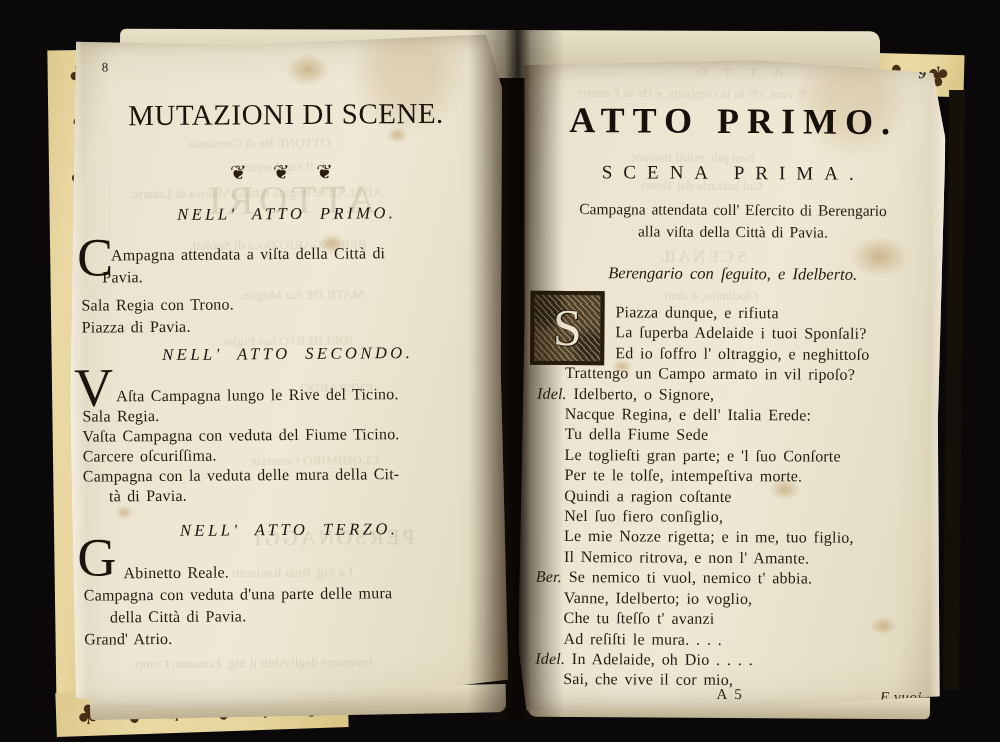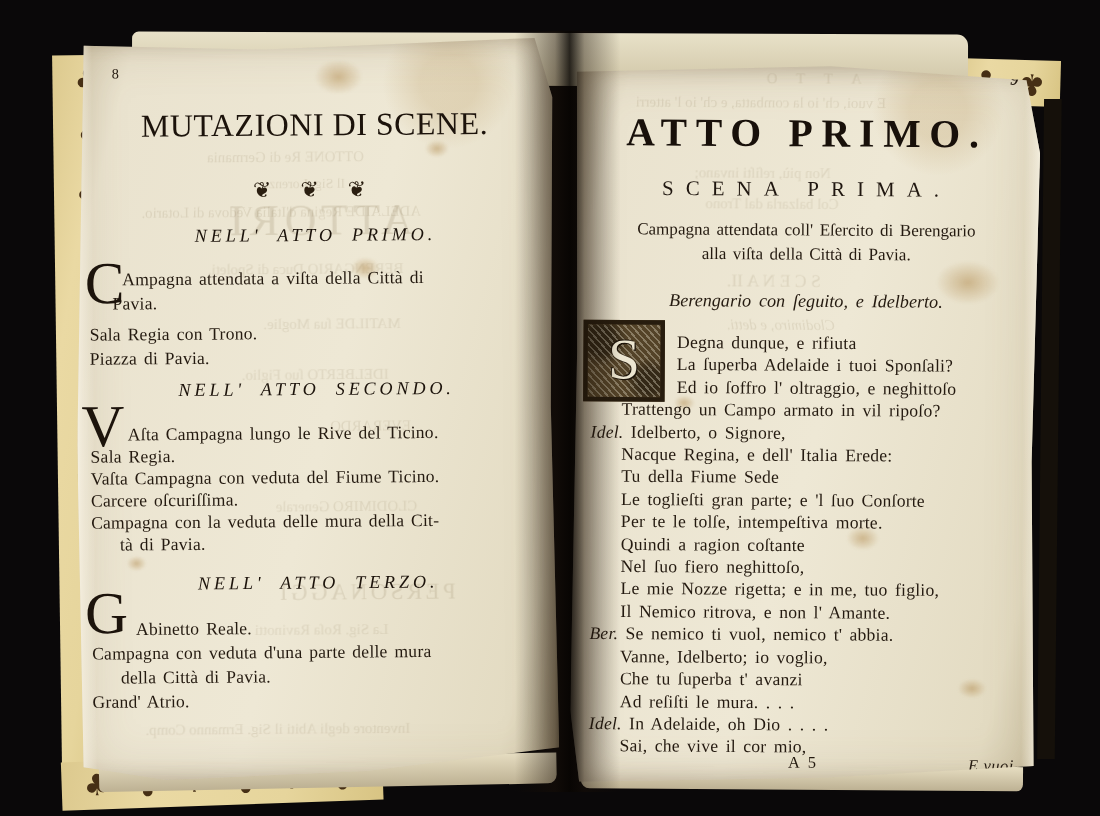--- a/index.html
+++ b/index.html
@@ -209,36 +209,36 @@
   <div class="rp-scene-title">SCENA PRIMA.</div>
   <div class="rp-dir dir1">Campagna attendata coll' Eſercito di Berengario</div>
   <div class="rp-dir dir2">alla viſta della Città di Pavia.</div>
   <div class="rp-chars">Berengario con ſeguito, e Idelberto.</div>
 
   <div class="initial-block">
     <span class="initial-letter">S</span>
   </div>
 
   <div class="verse">
-    <div class="vline ind-i"><i class="spk"></i><span>Degna dunque, e rifiuta</span></div>
+    <div class="vline ind-i"><i class="spk"></i><span>Piazza dunque, e rifiuta</span></div>
     <div class="vline ind-i"><i class="spk"></i><span>La ſuperba Adelaide i tuoi Sponſali?</span></div>
     <div class="vline ind-i"><i class="spk"></i><span>Ed io ſoffro l' oltraggio, e neghittoſo</span></div>
     <div class="vline ind-n"><i class="spk"></i><span>Trattengo un Campo armato in vil ripoſo?</span></div>
     <div class="vline ind-s"><i class="spk">Idel.</i><span> Idelberto, o Signore,</span></div>
     <div class="vline ind-n"><i class="spk"></i><span>Nacque Regina, e dell' Italia Erede:</span></div>
     <div class="vline ind-n"><i class="spk"></i><span>Tu della Fiume Sede</span></div>
     <div class="vline ind-n"><i class="spk"></i><span>Le toglieſti gran parte; e 'l ſuo Conſorte</span></div>
     <div class="vline ind-n"><i class="spk"></i><span>Per te le tolſe, intempeſtiva morte.</span></div>
     <div class="vline ind-n"><i class="spk"></i><span>Quindi a ragion coſtante</span></div>
-    <div class="vline ind-n"><i class="spk"></i><span>Nel ſuo fiero neghittoſo,</span></div>
+    <div class="vline ind-n"><i class="spk"></i><span>Nel ſuo fiero conſiglio,</span></div>
     <div class="vline ind-n"><i class="spk"></i><span>Le mie Nozze rigetta; e in me, tuo figlio,</span></div>
     <div class="vline ind-n"><i class="spk"></i><span>Il Nemico ritrova, e non l' Amante.</span></div>
     <div class="vline ind-s"><i class="spk">Ber.</i><span> Se nemico ti vuol, nemico t' abbia.</span></div>
     <div class="vline ind-n"><i class="spk"></i><span>Vanne, Idelberto; io voglio,</span></div>
-    <div class="vline ind-n"><i class="spk"></i><span>Che tu ſuperba t' avanzi</span></div>
+    <div class="vline ind-n"><i class="spk"></i><span>Che tu ſteſſo t' avanzi</span></div>
     <div class="vline ind-n"><i class="spk"></i><span>Ad reſiſti le mura. . . .</span></div>
     <div class="vline ind-s"><i class="spk">Idel.</i><span> In Adelaide, oh Dio . . . .</span></div>
     <div class="vline ind-n"><i class="spk"></i><span>Sai, che vive il cor mio,</span></div>
   </div>
 
   <div class="signature">A 5</div>
   <div class="catchword rp-catch">E vuoi,</div>
 </div>
 
 <div class="gutter"></div>

